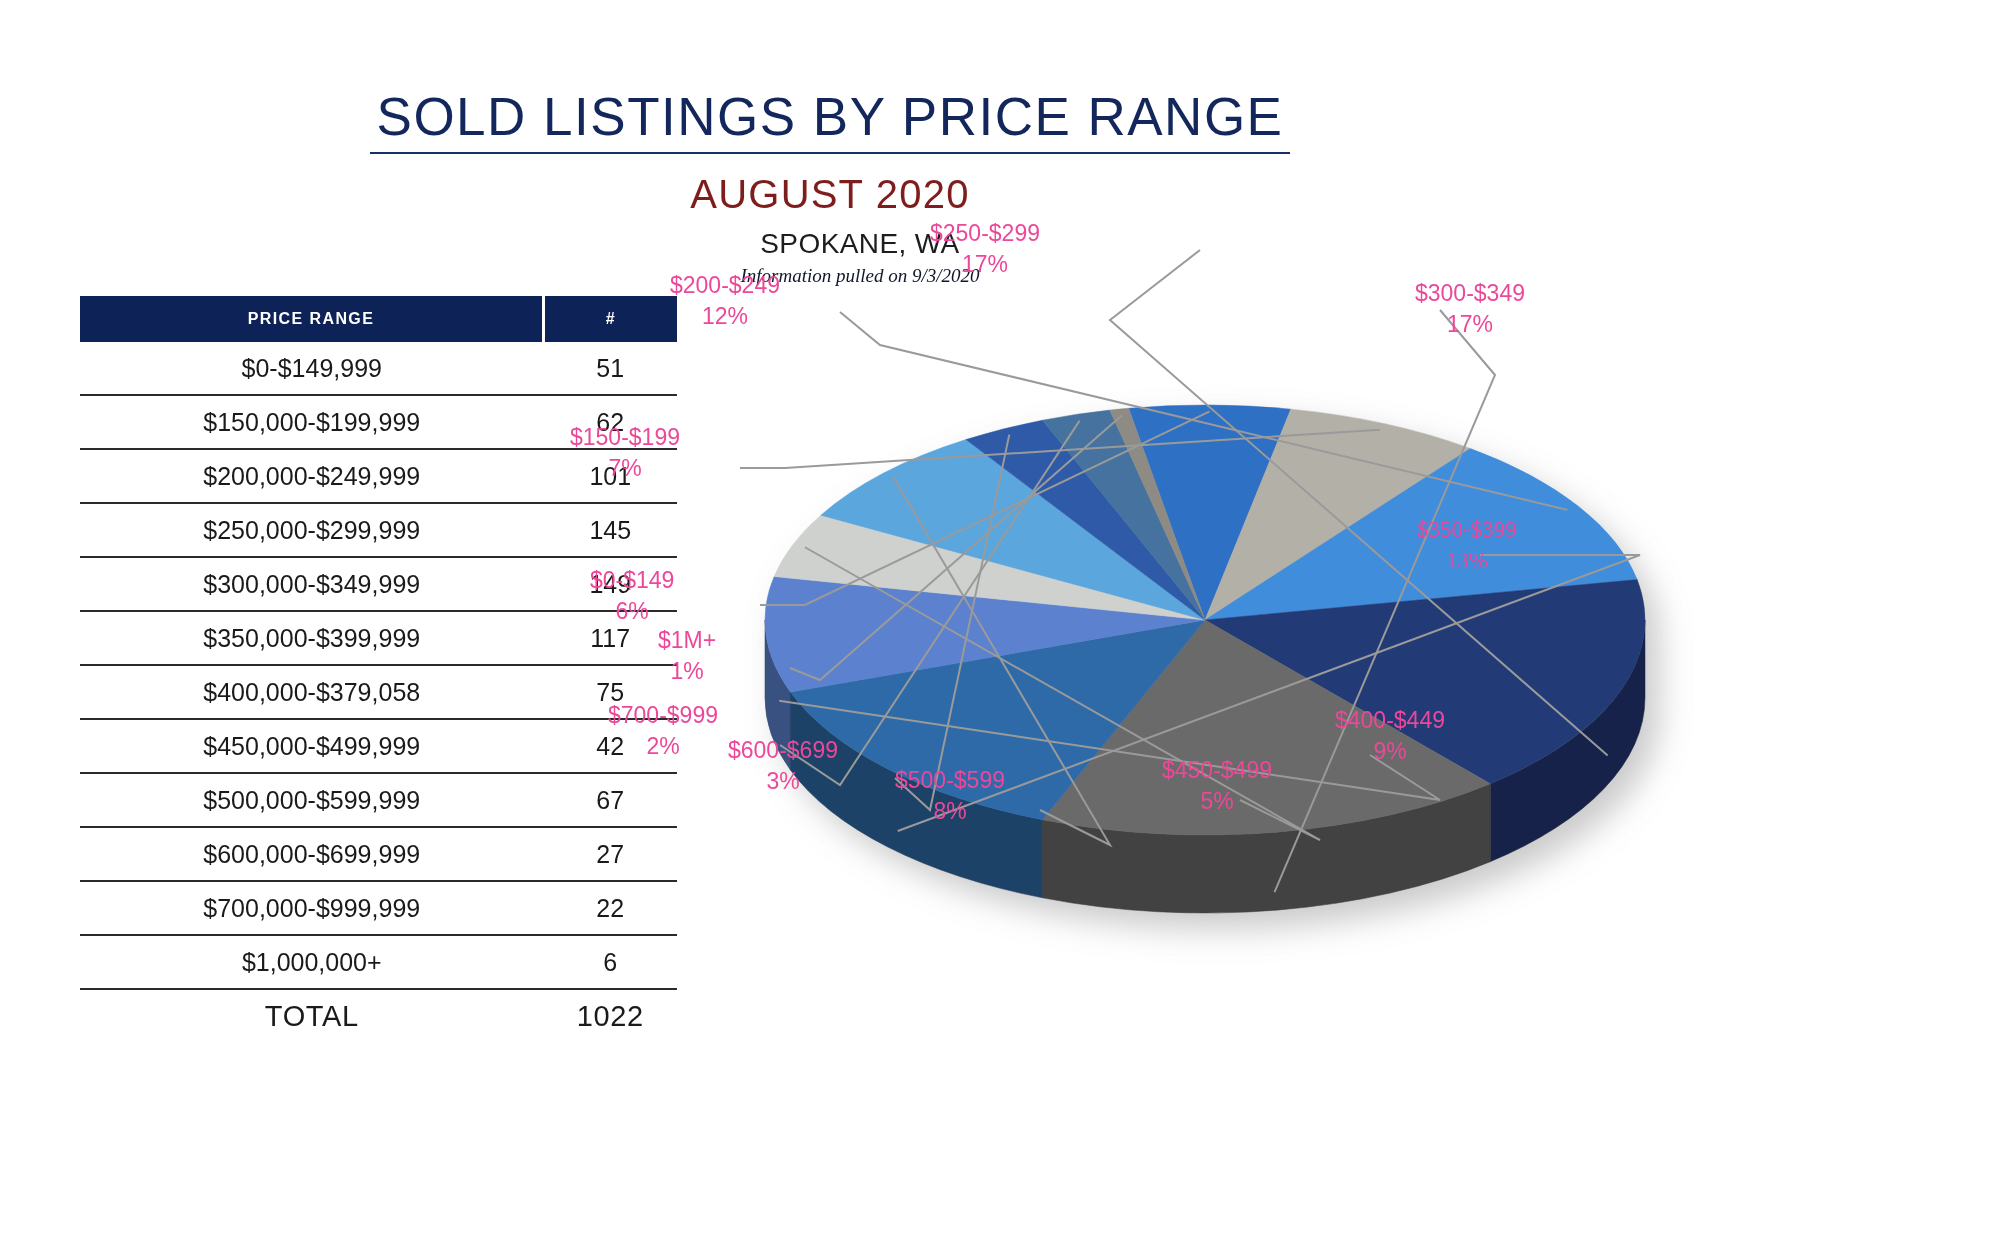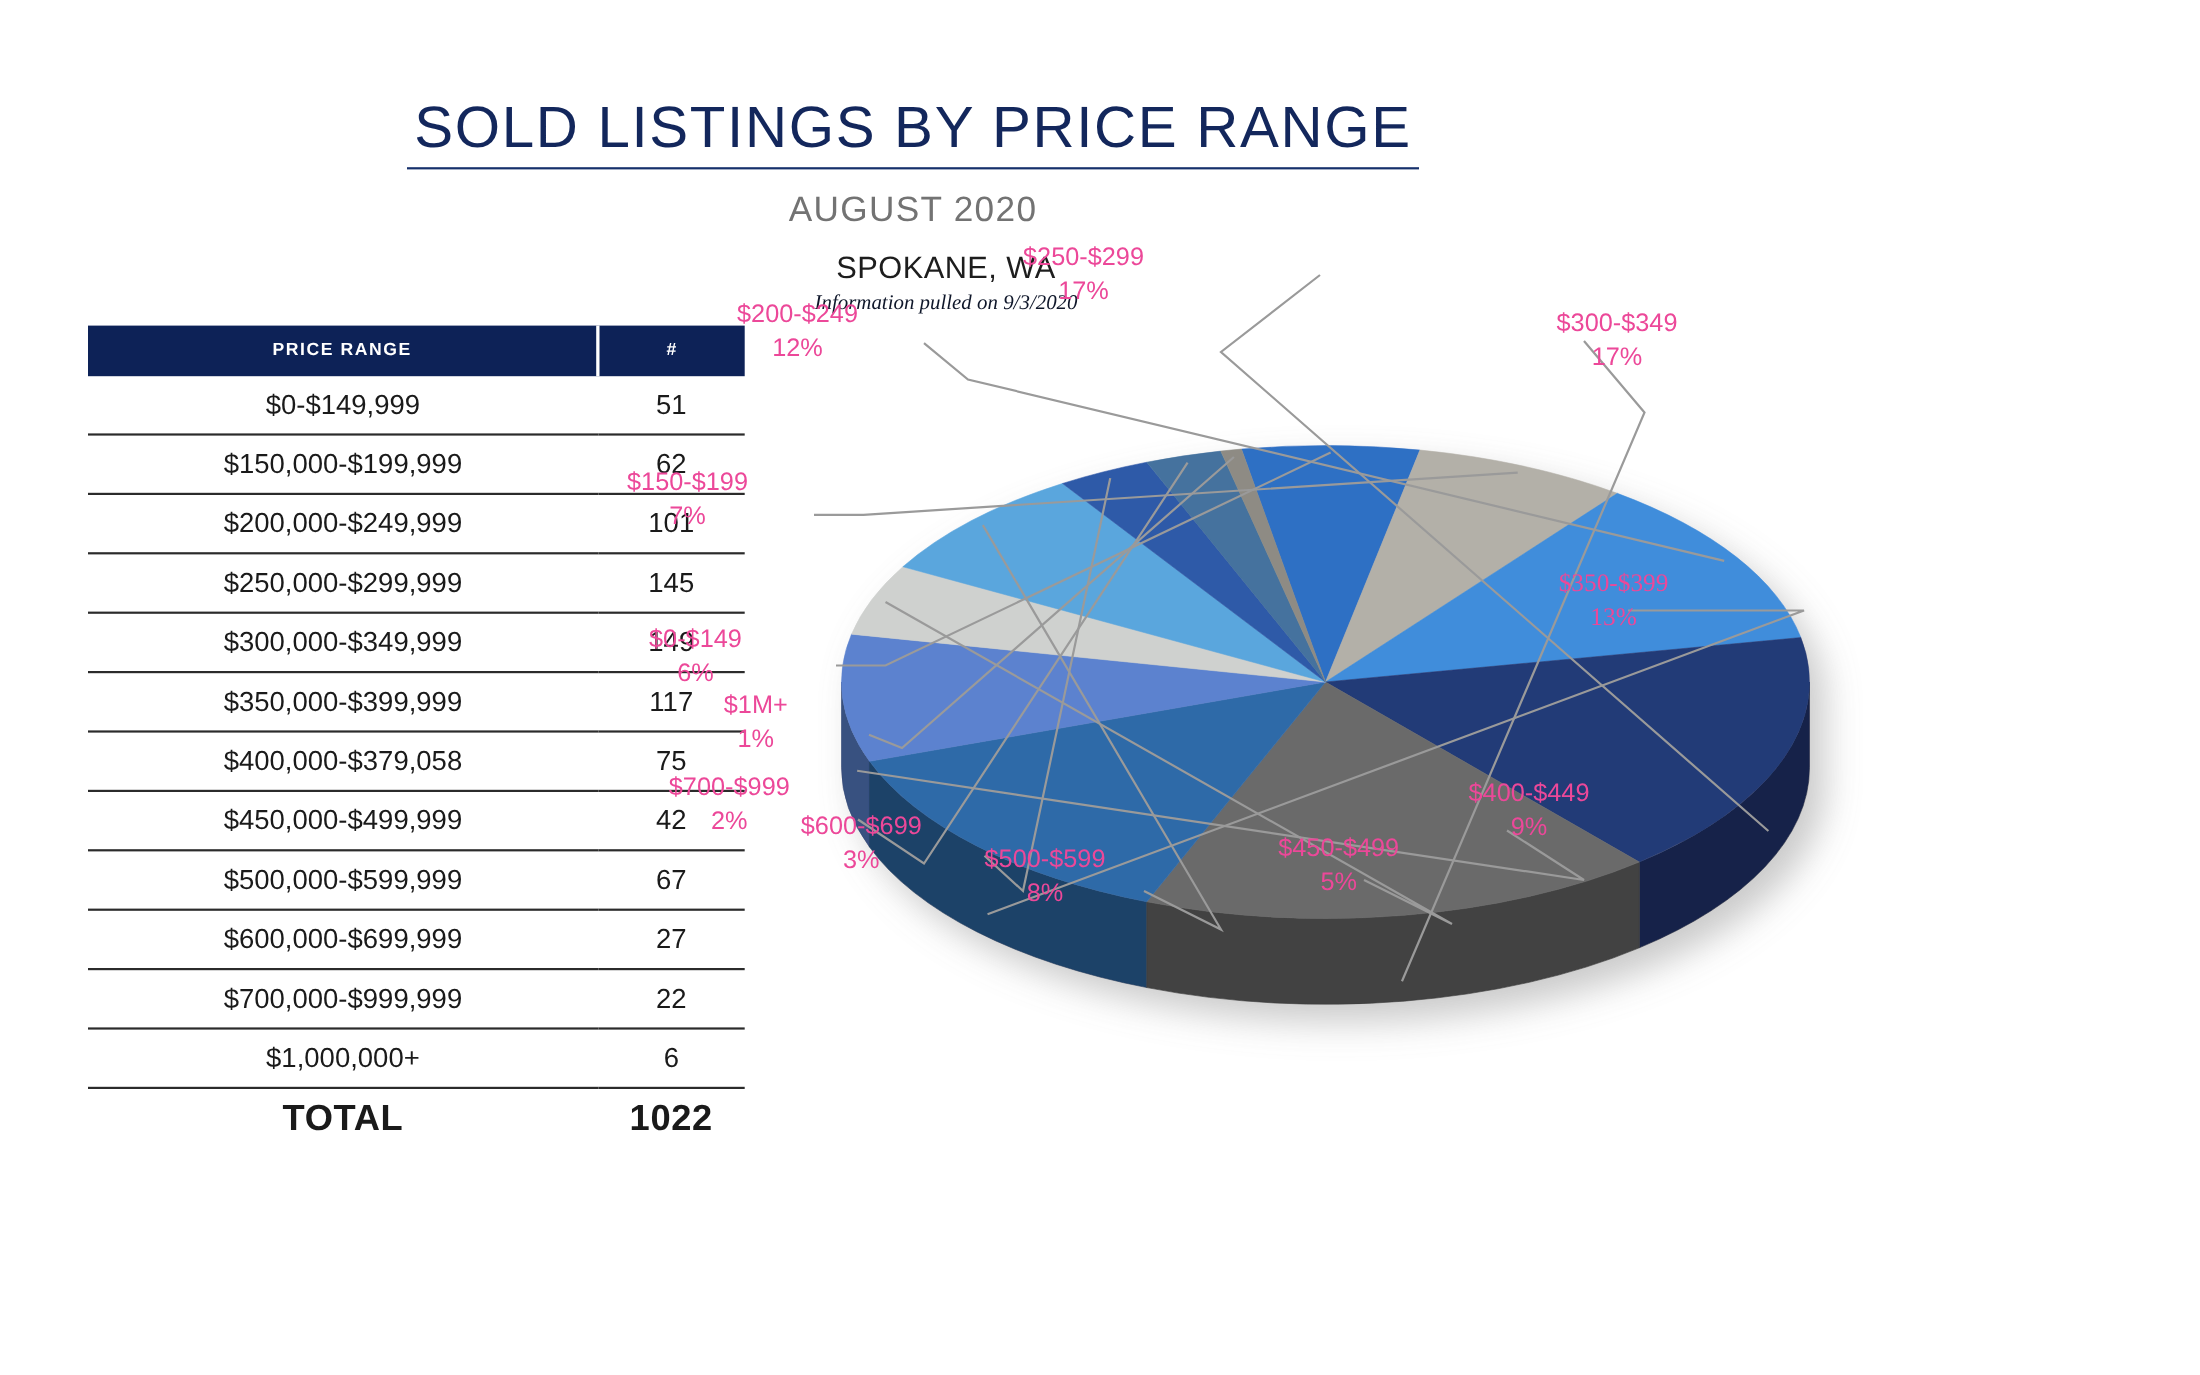--- a/index.html
+++ b/index.html
@@ -43,23 +43,23 @@
     width: 920px;
     height: 2px;
     background: #16306b;
   }
   #subtitle {
     position: absolute;
     left: 430px;
     top: 172px;
     width: 800px;
     text-align: center;
-    font-size: 32px;
+    font-size: 40px;
     letter-spacing: 1.2px;
-    color: #737373;
+    color: #7f1d1d;
     font-weight: 400;
     white-space: nowrap;
   }
   #city {
     position: absolute;
     left: 560px;
     top: 228px;
     width: 600px;
     text-align: center;
     font-size: 28px;
@@ -110,22 +110,22 @@
     font-weight: 400;
     padding: 6px 0 6px 0;
     border-bottom: 2px solid #2b2b2b;
     height: 40px;
     vertical-align: middle;
   }
   td.range { text-align: center; padding-right: 34px; }
   td.num   { text-align: center; padding-left: 6px; vertical-align: bottom; padding-bottom: 4px; }
   tr.first-row td { border-top: none; }
   tr.total-row td {
-    font-weight: 700;
-    font-size: 33px;
+    font-weight: 400;
+    font-size: 29px;
     border-bottom: none;
     letter-spacing: 0.6px;
   }
 
   
   #pie-area {
     position: absolute;
     left: 680px;
     top: 200px;
     width: 1320px;

